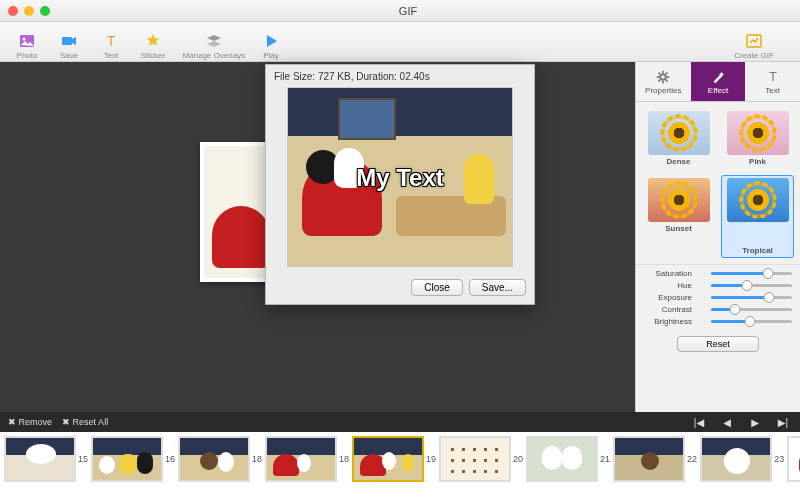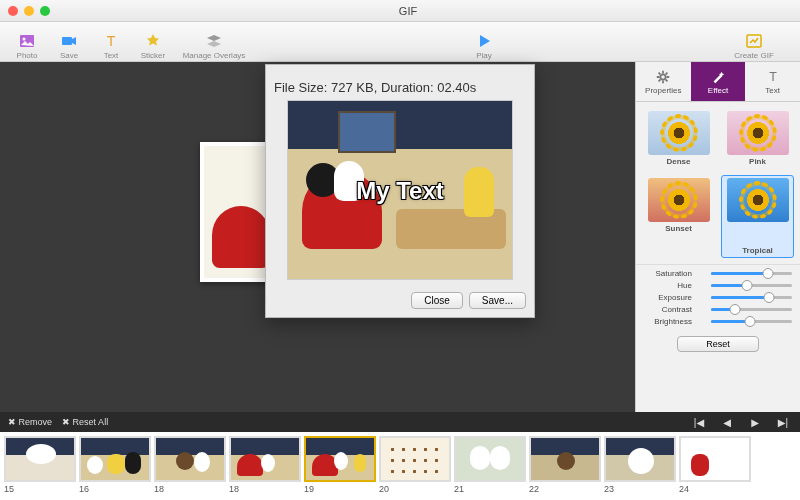--- a/index.html
+++ b/index.html
@@ -8,28 +8,28 @@
   .traffic { display: flex; gap: 6px; }
   .dot { width: 10px; height: 10px; border-radius: 50%; }
   .dot.red{background:#ff5f57;} .dot.yellow{background:#ffbd2e;} .dot.green{background:#28c940;}
   .win-title { position:absolute; left:0; right:0; text-align:center; font-size:11px; color:#444;padding-left:16px; }
   .toolbar { height: 40px; background: linear-gradient(#fafafa,#e8e8e8); display:flex; align-items:center; padding:0 8px; border-bottom:1px solid #ccc; }
   .tool-group { display:flex; gap:4px; }
   .tool-btn { display:flex; flex-direction:column; align-items:center; justify-content:flex-end; gap:1px; width:38px; height:36px; cursor:pointer; }
   .tool-btn.wide{width:76px;}
   .tool-icon { width:18px; height:18px; display:flex; align-items:center; justify-content:center; font-size:14px; }
   .tool-label { font-size:8px; color:#888; }
-  .toolbar-center { flex:1; display:flex; align-items:center; justify-content:center; }
+  .toolbar-center { flex:1; display:flex; align-items:center; }
   .toolbar-right { display:flex; }
   .content { display:flex; height: 350px; }
   .canvas { flex:1; background:#3a3a3a; position:relative; }
   .bg-frame { position:absolute; left:200px; top:80px; width:155px; height:140px; background:#f5f2e8; border:4px solid #fff; box-shadow:0 2px 6px rgba(0,0,0,.4); }
   .bg-frame::before{content:"";position:absolute;left:8px;top:60px;width:58px;height:62px;background:#c41e1e;border-radius:30px 30px 8px 8px;}
   .popup { position:absolute; left:265px; top:2px; width:270px; background:#ececec; border:1px solid #b8b8b8; box-shadow:0 6px 18px rgba(0,0,0,.35); }
-  .popup-info { font-size:13px; color:#333; padding:15px 8px 3px; }
+  .popup-info { font-size:10px; color:#333; padding:6px 8px 3px; }
   .popup-preview { margin:2px 21px 6px; height:180px; background:#fff; border:1px solid #ccc; position:relative; overflow:hidden; }
   .scene-room { position:absolute; inset:0; background:#d8c89a; }
   .scene-room::before{content:"";position:absolute;left:0;top:0;right:0;height:48px;background:#2a3550;}
   .scene-window{position:absolute;left:50px;top:10px;width:58px;height:42px;background:#4a6a9a;border:2px solid #5a4a3a;}
   .scene-bean{position:absolute;left:14px;top:70px;width:80px;height:78px;background:#c41e1e;border-radius:44px 44px 10px 10px;}
   .scene-bear{position:absolute;left:18px;top:62px;width:34px;height:34px;background:#1a1a1a;border-radius:50%;}
   .scene-bunny{position:absolute;left:46px;top:60px;width:30px;height:40px;background:#fff;border-radius:16px 16px 10px 10px;}
   .scene-table{position:absolute;left:108px;top:108px;width:110px;height:40px;background:#c9a56a;border-radius:6px;}
   .scene-girl{position:absolute;right:18px;top:66px;width:30px;height:50px;background:#f0d040;border-radius:14px 14px 6px 6px;}
   .overlay-text{position:absolute;left:0;right:0;top:76px;text-align:center;font-size:24px;font-weight:700;color:#fff;text-shadow:-1px -1px 0 #000,1px -1px 0 #000,-1px 1px 0 #000,1px 1px 0 #000,0 0 4px rgba(0,0,0,.4);}
@@ -54,21 +54,21 @@
   .slider-track{flex:1;height:3px;background:#bbb;border-radius:2px;position:relative;}
   .slider-fill{position:absolute;left:0;top:0;bottom:0;background:#3b99fc;border-radius:2px;}
   .slider-thumb{position:absolute;top:-4px;width:11px;height:11px;background:#fff;border:1px solid #999;border-radius:50%;transform:translateX(-50%);cursor:pointer;}
   .reset-row{padding:6px;display:flex;justify-content:center;}
   .reset-btn{font-size:9px;padding:2px 28px;background:linear-gradient(#fdfdfd,#e8e8e8);border:1px solid #b0b0b0;border-radius:4px;cursor:pointer;}
   .frames-bar{height:20px;background:#2a2a2a;display:flex;align-items:center;padding:0 8px;gap:10px;color:#ddd;font-size:9px;}
   .fb-btn{display:flex;align-items:center;gap:3px;cursor:pointer;}
   .fb-spacer{flex:1;}
   .nav-btn{width:18px;height:14px;display:flex;align-items:center;justify-content:center;cursor:pointer;color:#ddd;font-size:10px;}
   .timeline{height:68px;background:#fff;display:flex;align-items:flex-start;padding:4px 4px 0;gap:3px;overflow:hidden;}
-  .frame{display:flex;flex-direction:column;align-items:flex-start;gap:2px;cursor:pointer;}
+  .frame{display:flex;flex-direction:row;align-items:center;gap:2px;cursor:pointer;}
   .thumb{width:72px;height:46px;background:#ddd;border:2px solid transparent;position:relative;overflow:hidden;}
   .frame.current .thumb{border-color:#e0b000;}
   .frame-num{font-size:9px;color:#555;}
   .th-room{position:absolute;inset:0;background:#d8c89a;}
   .th-room::before{content:"";position:absolute;inset:0 0 60% 0;background:#2a3550;}
   .th-red{position:absolute;left:6px;bottom:4px;width:26px;height:22px;background:#c41e1e;border-radius:14px 14px 4px 4px;}
   .th-bear-sit{position:absolute;left:20px;top:14px;width:18px;height:18px;background:#6a4a2a;border-radius:50%;}
   .th-white{position:absolute;background:#fff;border-radius:50%;}
   .th-dots::after{content:"";position:absolute;inset:6px;background-image:radial-gradient(#8a5a2a 18%,transparent 20%);background-size:11px 11px;}
 </style>

